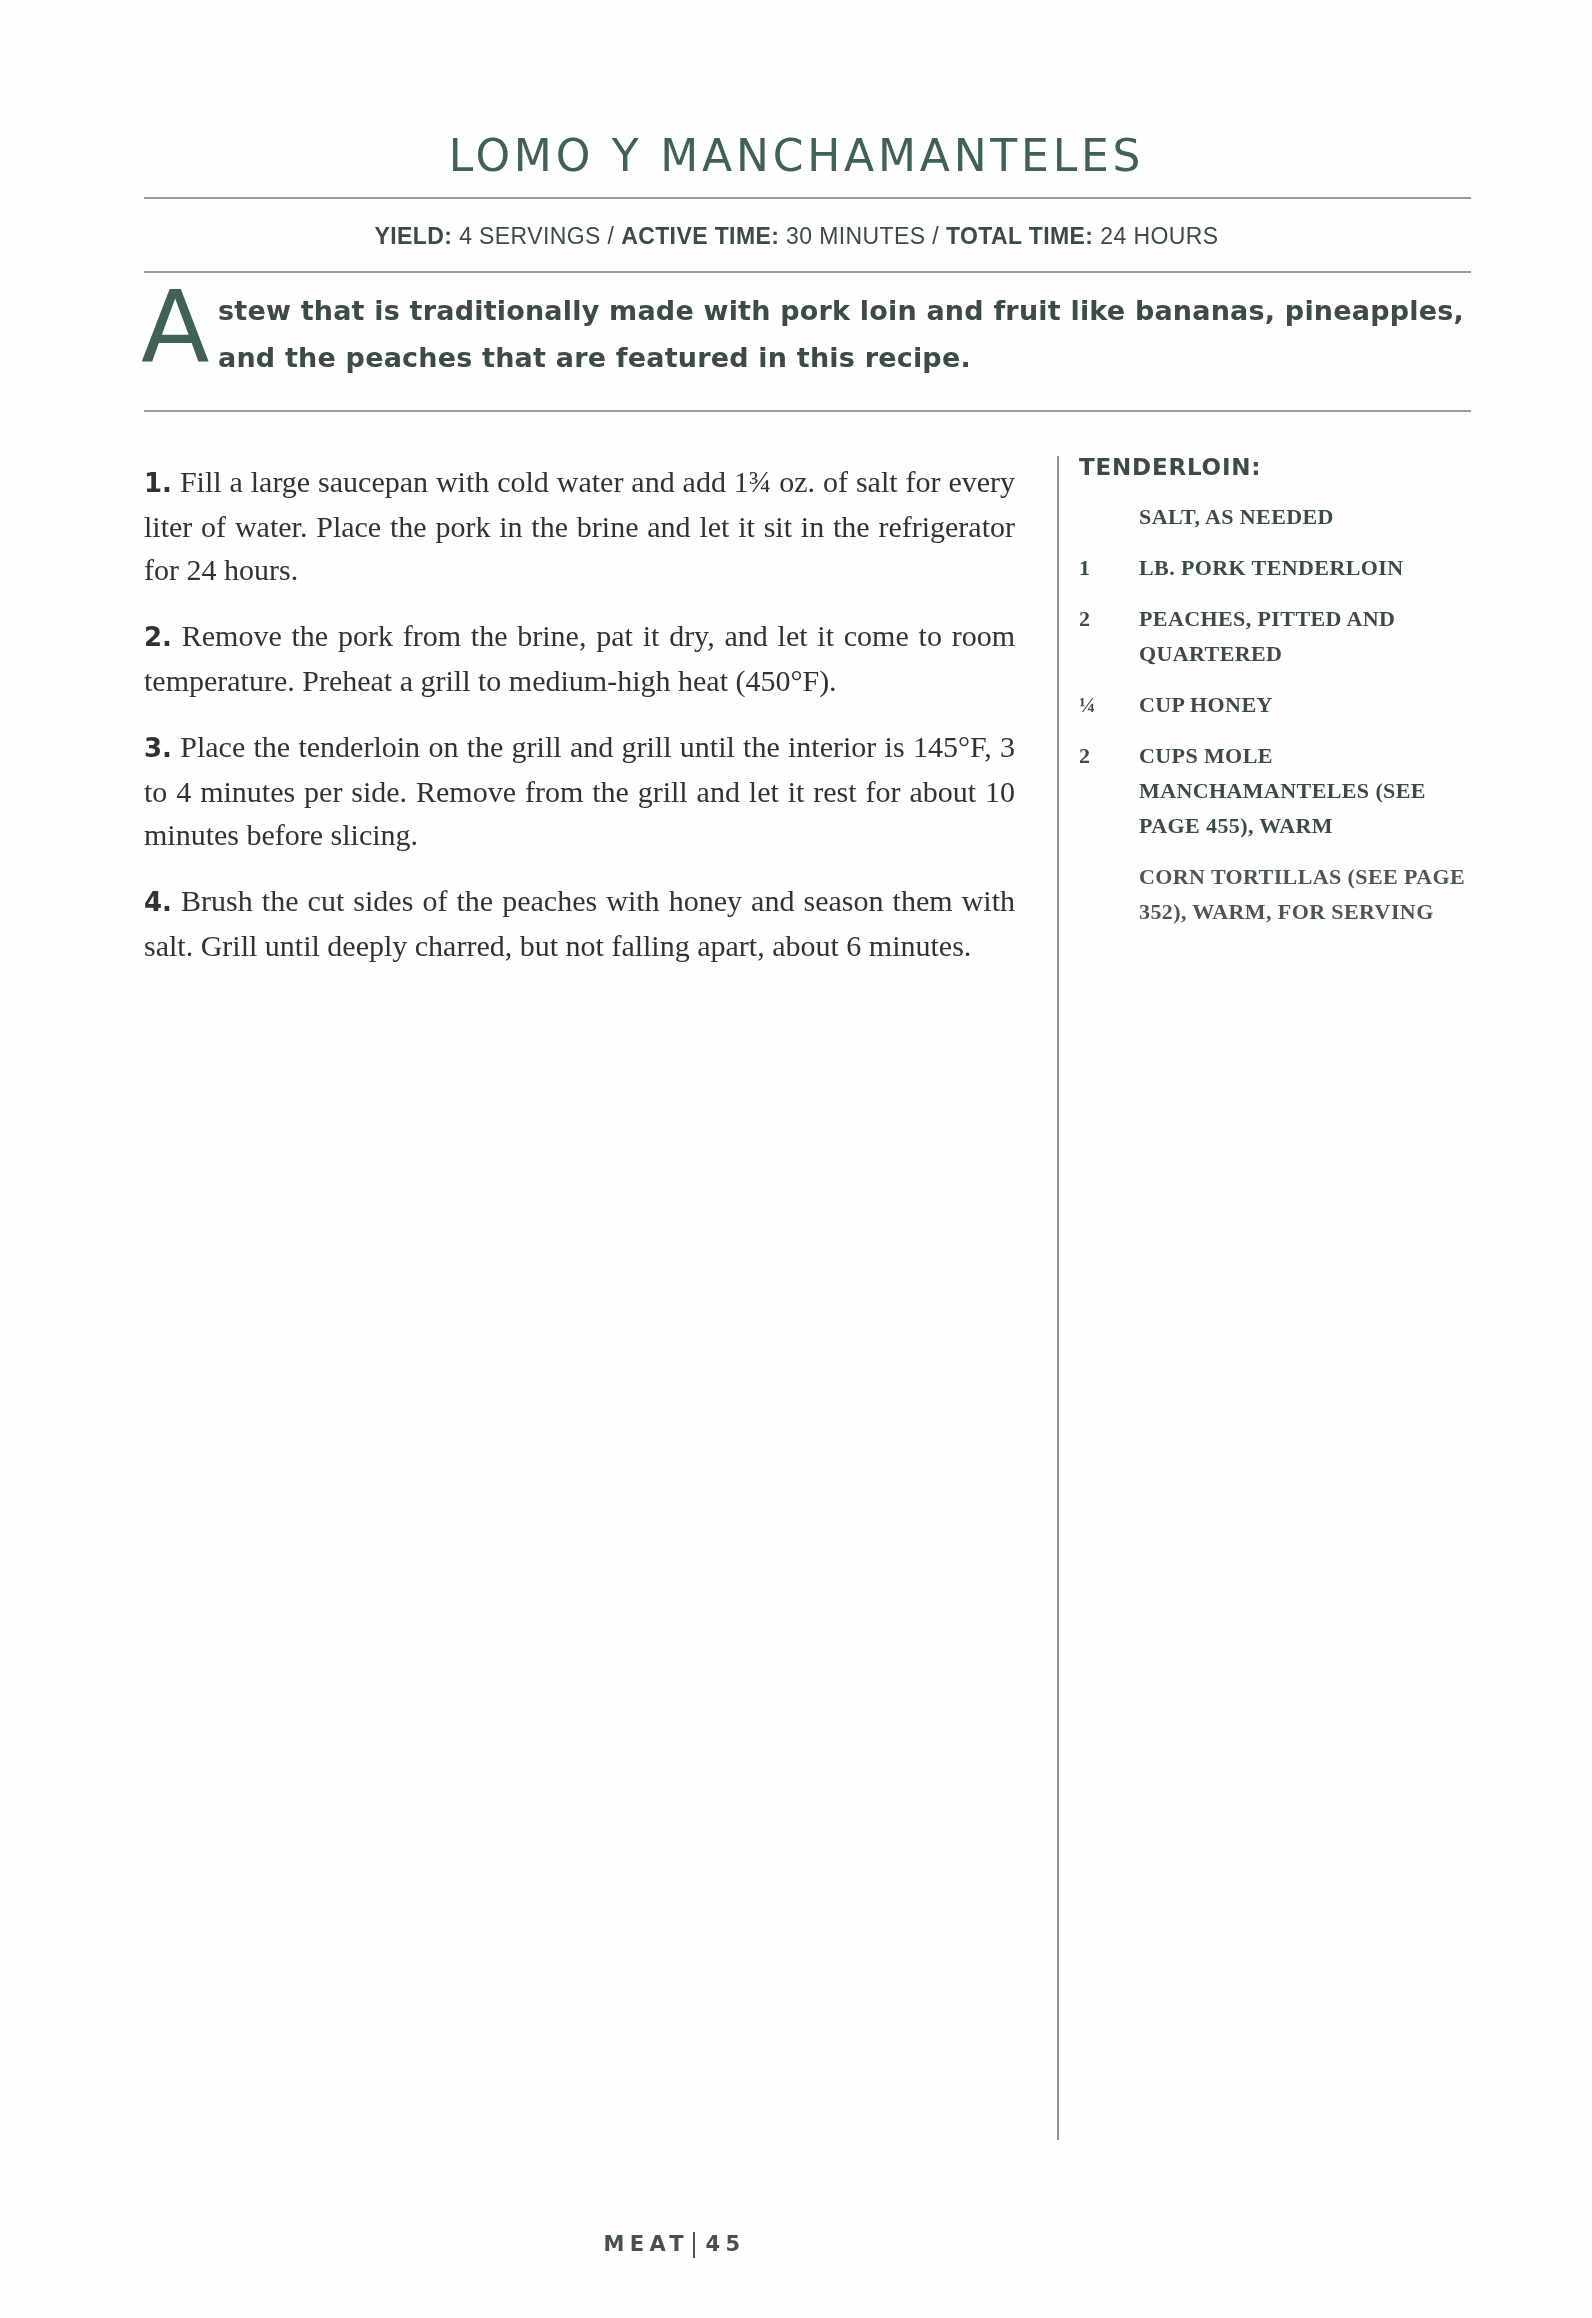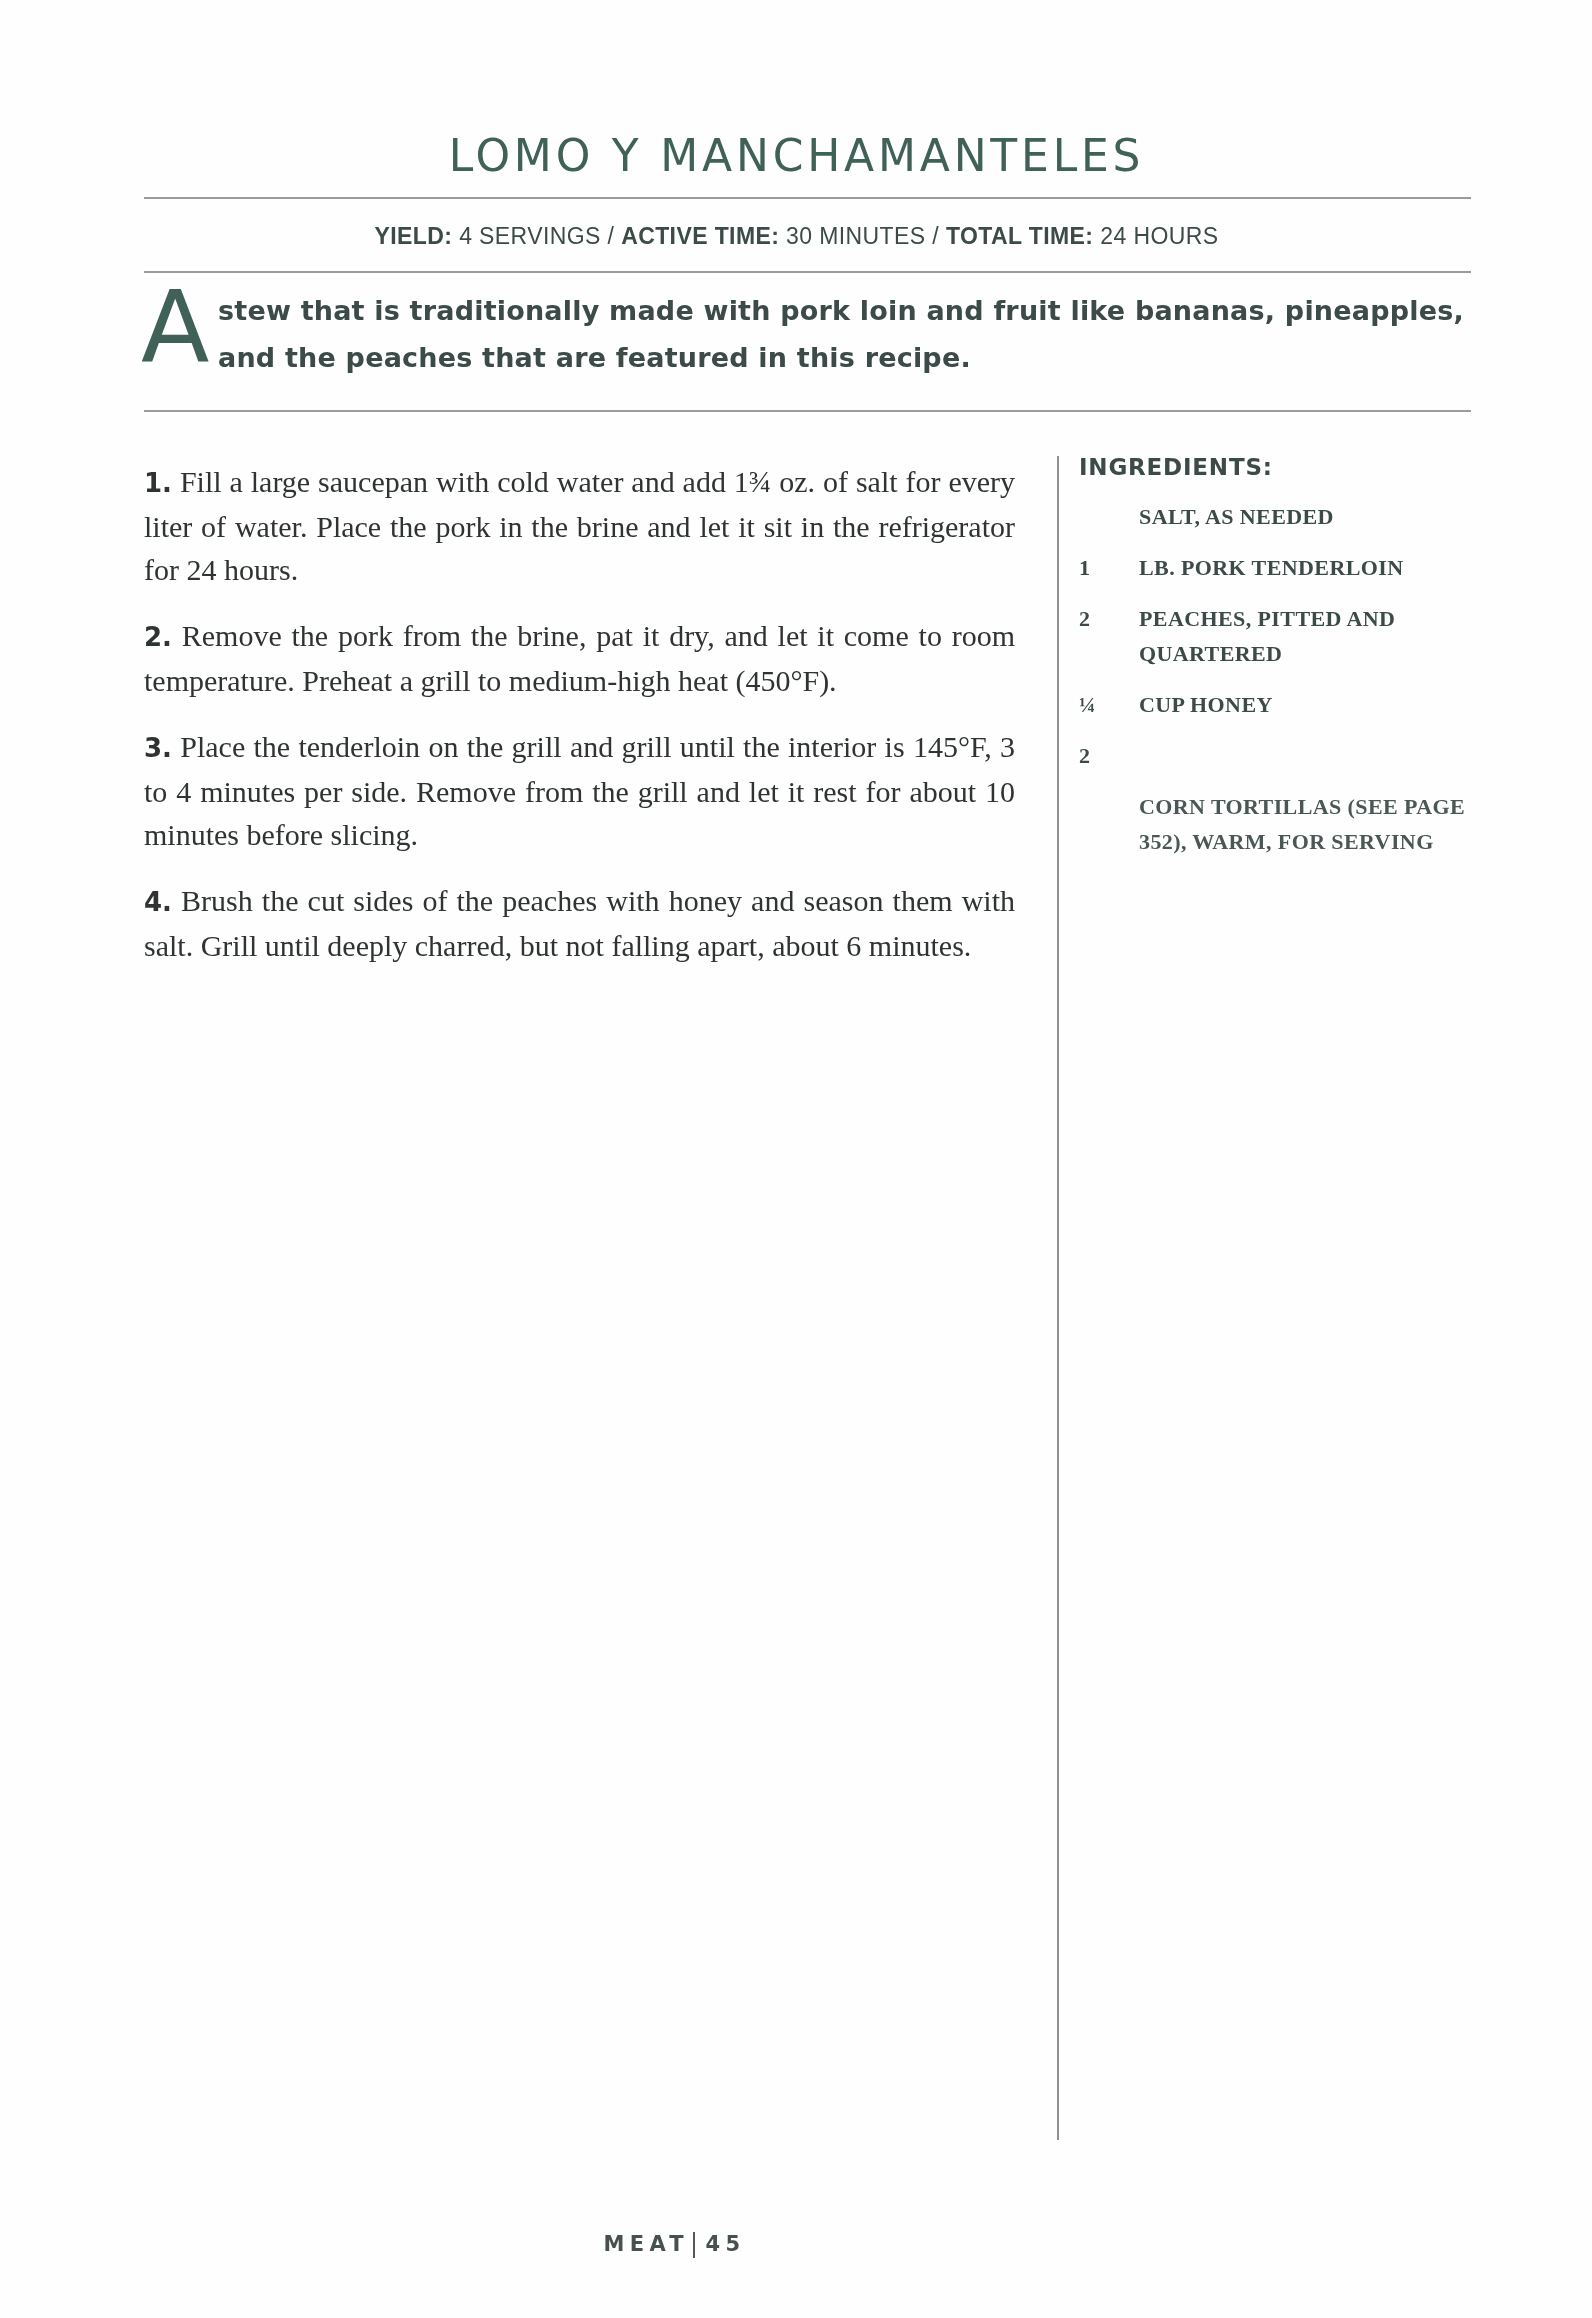--- a/index.html
+++ b/index.html
@@ -80,41 +80,42 @@
 
 <div class="abs steps">
   <p class="step"><span class="step-num">1.</span> <span>Fill a large saucepan with cold water and add 1¾ oz. of salt for every liter of water. Place the pork in the brine and let it sit in the refrigerator for 24 hours.</span></p>
   <p class="step"><span class="step-num">2.</span> <span>Remove the pork from the brine, pat it dry, and let it come to room temperature. Preheat a grill to medium-high heat (450°F).</span></p>
   <p class="step"><span class="step-num">3.</span> <span>Place the tenderloin on the grill and grill until the interior is 145°F, 3 to 4 minutes per side. Remove from the grill and let it rest for about 10 minutes before slicing.</span></p>
   <p class="step"><span class="step-num">4.</span> <span>Brush the cut sides of the peaches with honey and season them with salt. Grill until deeply charred, but not falling apart, about 6 minutes.</span></p>
 </div>
 
 <div class="abs vline"></div>
 
-<div class="abs ing-head">INGREDIENTS:</div>
+<div class="abs ing-head">TENDERLOIN:</div>
 
 <div class="abs ing-list">
   <div class="ing">
       <span class="qty"></span>
       <span class="desc">SALT, AS NEEDED</span>
     </div>
   <div class="ing">
       <span class="qty">1</span>
       <span class="desc">LB. PORK TENDERLOIN</span>
     </div>
   <div class="ing">
       <span class="qty">2</span>
       <span class="desc">PEACHES, PITTED AND QUARTERED</span>
     </div>
   <div class="ing">
       <span class="qty">¼</span>
       <span class="desc">CUP HONEY</span>
     </div>
   <div class="ing">
       <span class="qty">2</span>
+      <span class="desc">CUPS MOLE MANCHAMANTELES (SEE PAGE 455), WARM</span>
     </div>
   <div class="ing muted">
       <span class="qty"></span>
       <span class="desc">CORN TORTILLAS (SEE PAGE 352), WARM, FOR SERVING</span>
     </div>
 </div>
 
 <div class="abs footer">
   <span>MEAT</span><span class="sep"></span><span>45</span>
 </div>

